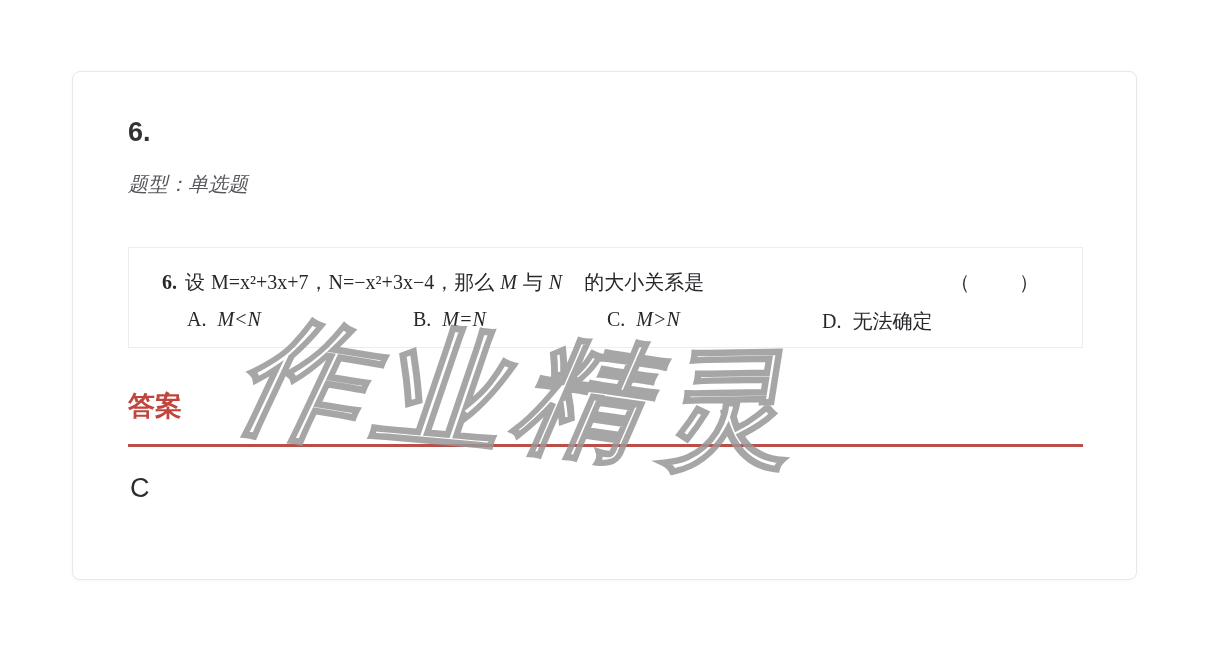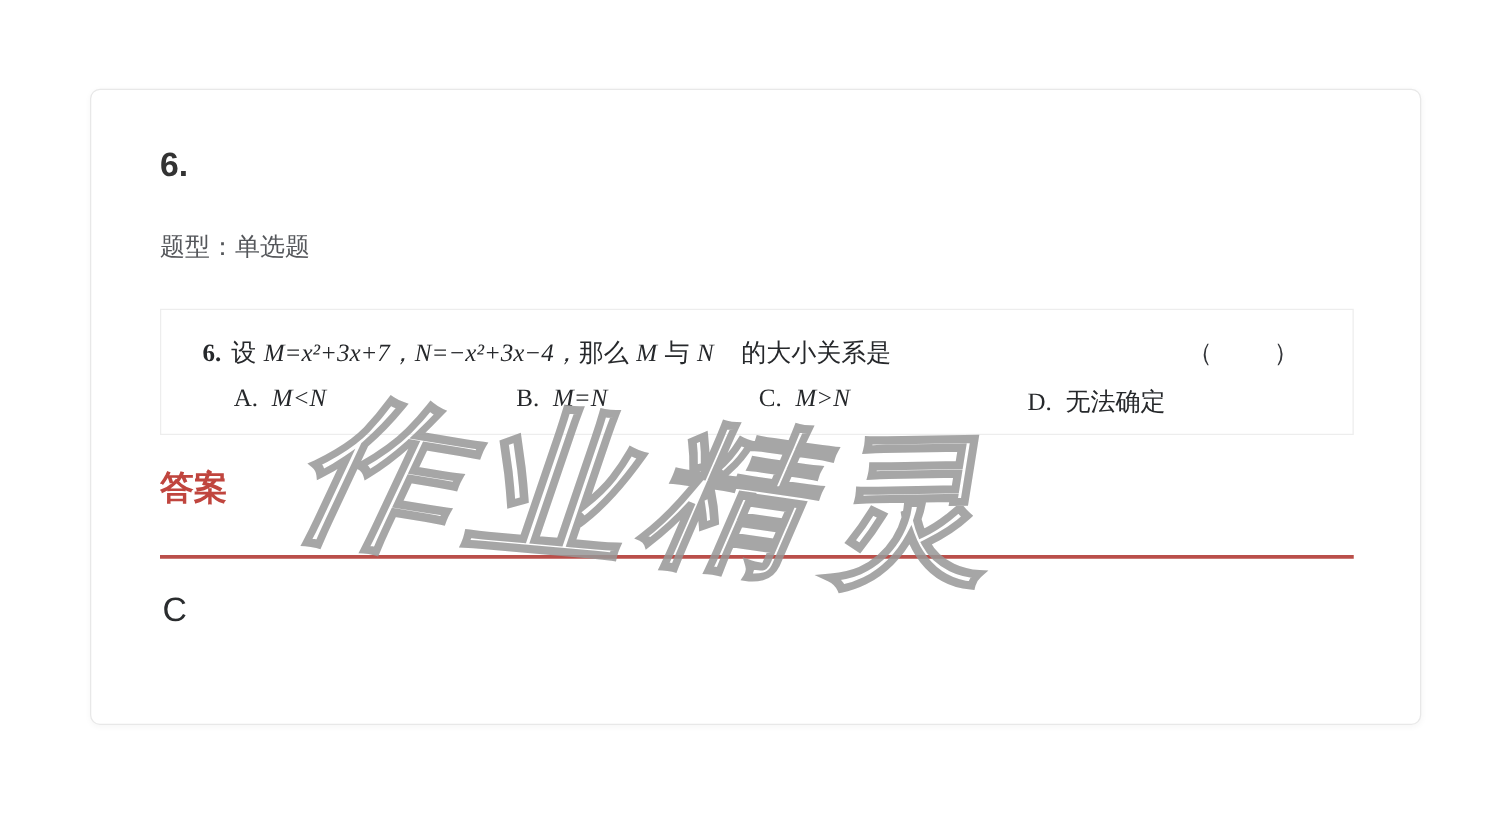--- a/index.html
+++ b/index.html
@@ -29,24 +29,25 @@
     position: absolute;
     left: 55px; top: 46px;
     font-family: "Liberation Sans", sans-serif;
     font-size: 27px;
     font-weight: 700;
     color: #333333;
     line-height: 1.1;
   }
   .q-type {
     position: absolute;
-    left: 55px; top: 114px;
+    left: 55px; top: 100px;
     font-size: 20px;
     color: #55575b;
     line-height: 1.2;
+    font-style: italic;
   }
   .q-box {
     position: absolute;
     left: 55px; top: 175px;
     width: 955px; height: 101px;
     border: 1px solid #ededed;
     background: #ffffff;
   }
   .stem {
     position: absolute;
@@ -54,21 +55,21 @@
     font-size: 20px;
     color: #26282b;
     display: flex;
     align-items: baseline;
     white-space: nowrap;
   }
   .stem .stem-no { font-weight: 700; margin-right: 8px; }
   .seg { margin-right: 6px; }
   .seg-tight { margin-right: 0; margin-left: 16px; }
   .math { font-style: italic; margin-right: 6px; }
-  .math-run { font-style: italic; margin-right: 0; }
+  .math-run { margin-right: 0; }
   .bracket {
     margin-left: auto;
     color: #34363a;
     letter-spacing: 3px;
   }
   .options {
     position: absolute;
     left: 0; top: 60px;
     width: 100%;
     font-size: 20px;
@@ -78,21 +79,21 @@
   .opt-a { left: 58px; }
   .opt-b { left: 284px; }
   .opt-c { left: 478px; }
   .opt-d { left: 693px; }
   .opt .opt-label { margin-right: 6px; }
   .opt .opt-math { font-style: italic; text-align: right; }
   .opt .opt-plain { font-style: normal; text-align: right; }
 
   .answer-heading {
     position: absolute;
-    left: 55px; top: 303px;
+    left: 55px; top: 319px;
     font-size: 27px;
     font-weight: 700;
     color: #c0453e;
     line-height: 1.15;
     z-index: 1;
   }
   .answer-divider {
     position: absolute;
     left: 55px; top: 372px;
     width: 955px; height: 3px;

